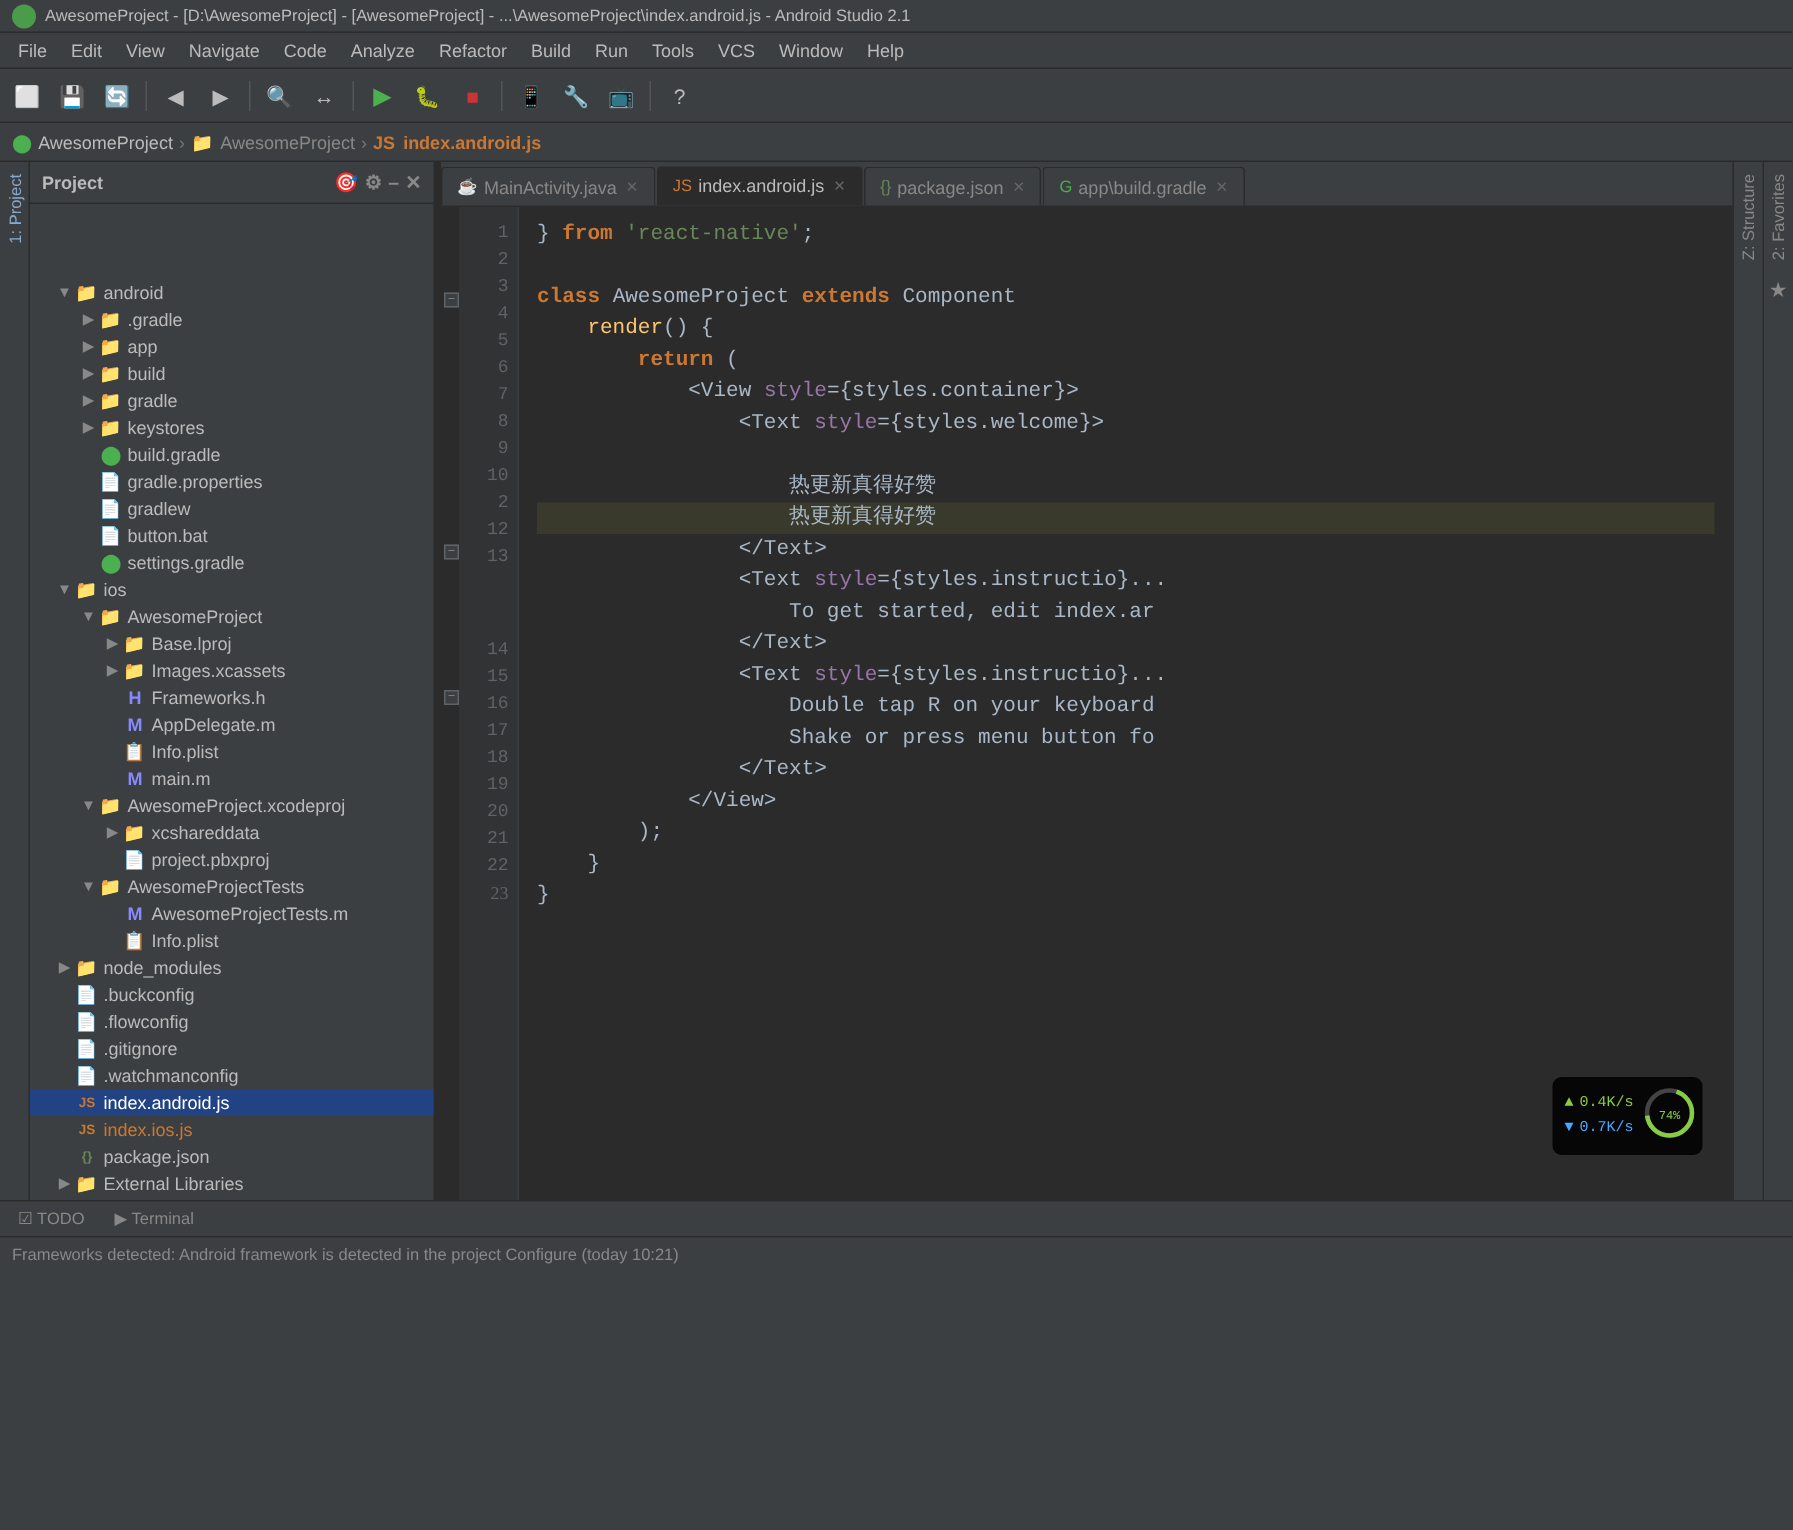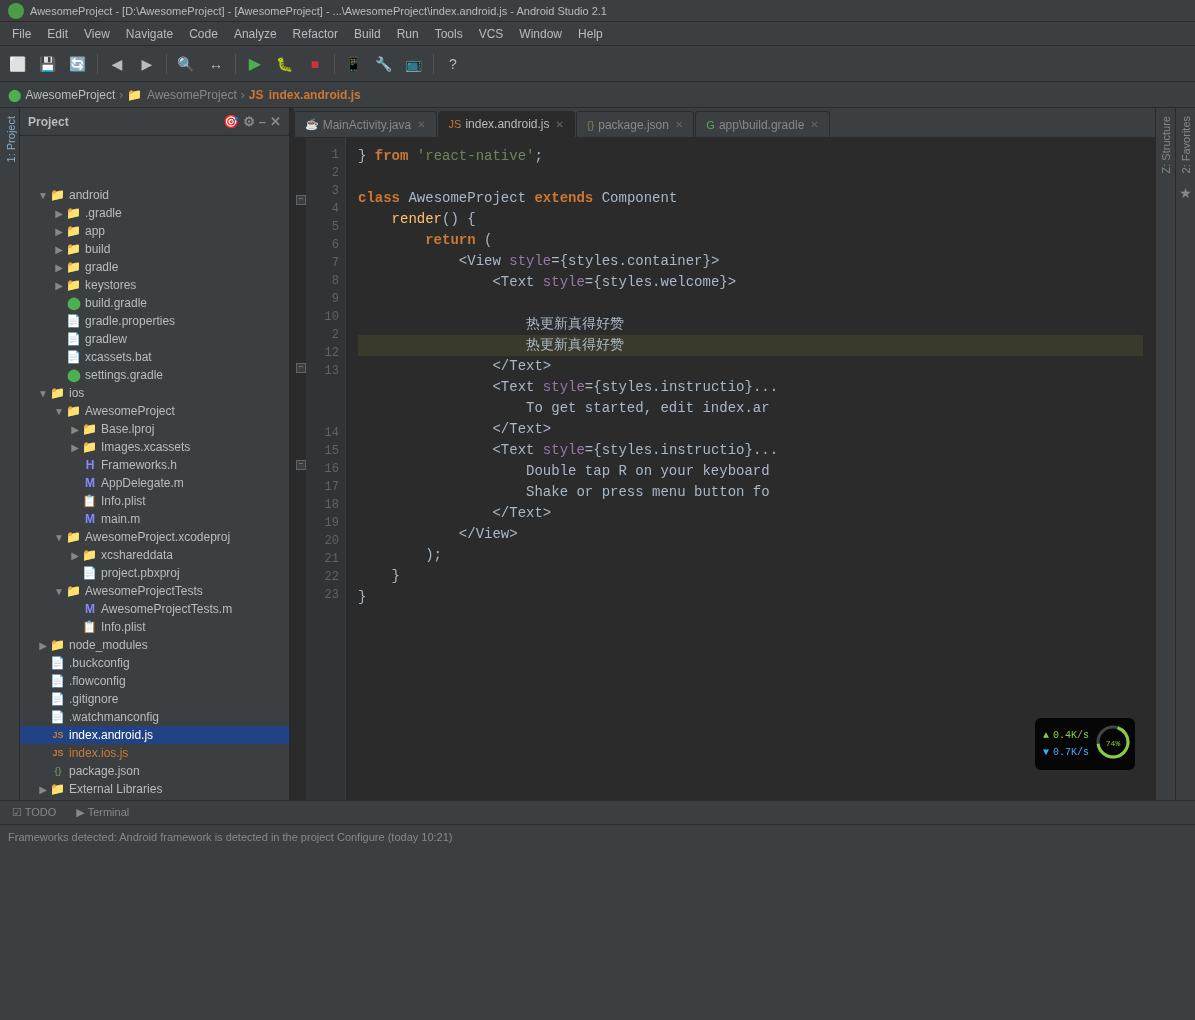--- a/index.html
+++ b/index.html
@@ -502,21 +502,21 @@
           <div class="tree-item">
       <span class="tree-indent" style="width:32px; display:inline-block;"></span>
       <span class="tree-arrow"></span>
       <span class="tree-icon" style="color:#aaa; font-size:12px; font-weight:bold;">📄</span>
       <span style="color:#bbbbbb">gradlew</span>
     </div>
           <div class="tree-item">
       <span class="tree-indent" style="width:32px; display:inline-block;"></span>
       <span class="tree-arrow"></span>
       <span class="tree-icon" style="color:#aaa; font-size:12px; font-weight:bold;">📄</span>
-      <span style="color:#bbbbbb">xcassets.bat</span>
+      <span style="color:#bbbbbb">button.bat</span>
     </div>
           <div class="tree-item">
       <span class="tree-indent" style="width:32px; display:inline-block;"></span>
       <span class="tree-arrow"></span>
       <span class="tree-icon" style="color:#4CAF50; font-size:12px; font-weight:bold;">⬤</span>
       <span style="color:#bbbbbb">settings.gradle</span>
     </div>
           <div class="tree-item">
       <span class="tree-indent" style="width:16px; display:inline-block;"></span>
       <span class="tree-arrow">▼</span>
@@ -693,21 +693,21 @@
               <div style="line-height: 1.5;">13</div>
               <div style="line-height: 1.5; margin-top: 44px;">14</div>
               <div style="line-height: 1.5;">15</div>
               <div style="line-height: 1.5;">16</div>
               <div style="line-height: 1.5;">17</div>
               <div style="line-height: 1.5;">18</div>
               <div style="line-height: 1.5;">19</div>
               <div style="line-height: 1.5;">20</div>
               <div style="line-height: 1.5;">21</div>
               <div style="line-height: 1.5;">22</div>
-              <div style="line-height: 1.5;">23</div>
+              <div style="line-height: 1.5; font-family: Liberation Serif, serif;">23</div>
             </div>
           <div id="code-lines">
             <div class="code-line"><span class="punct">} </span><span class="kw">from </span><span class="str">'react-native'</span><span class="punct">;</span></div>
             <div class="code-line">&nbsp;</div>
             <div class="code-line"><span class="kw">class </span><span class="class-name">AwesomeProject </span><span class="kw">extends </span><span class="class-name">Component</span></div>
             <div class="code-line">&nbsp;&nbsp;&nbsp;&nbsp;<span class="method-name">render</span><span class="punct">() {</span></div>
             <div class="code-line">&nbsp;&nbsp;&nbsp;&nbsp;&nbsp;&nbsp;&nbsp;&nbsp;<span class="kw">return </span><span class="punct">(</span></div>
             <div class="code-line">&nbsp;&nbsp;&nbsp;&nbsp;&nbsp;&nbsp;&nbsp;&nbsp;&nbsp;&nbsp;&nbsp;&nbsp;<span class="jsx-tag">&lt;View </span><span class="jsx-attr">style</span><span class="jsx-bracket">={</span><span class="class-name">styles.container</span><span class="jsx-bracket">}</span><span class="jsx-tag">&gt;</span></div>
             <div class="code-line">&nbsp;&nbsp;&nbsp;&nbsp;&nbsp;&nbsp;&nbsp;&nbsp;&nbsp;&nbsp;&nbsp;&nbsp;&nbsp;&nbsp;&nbsp;&nbsp;<span class="jsx-tag">&lt;Text </span><span class="jsx-attr">style</span><span class="jsx-bracket">={</span><span class="class-name">styles.welcome</span><span class="jsx-bracket">}</span><span class="jsx-tag">&gt;</span></div>
             <div class="code-line">&nbsp;</div>

